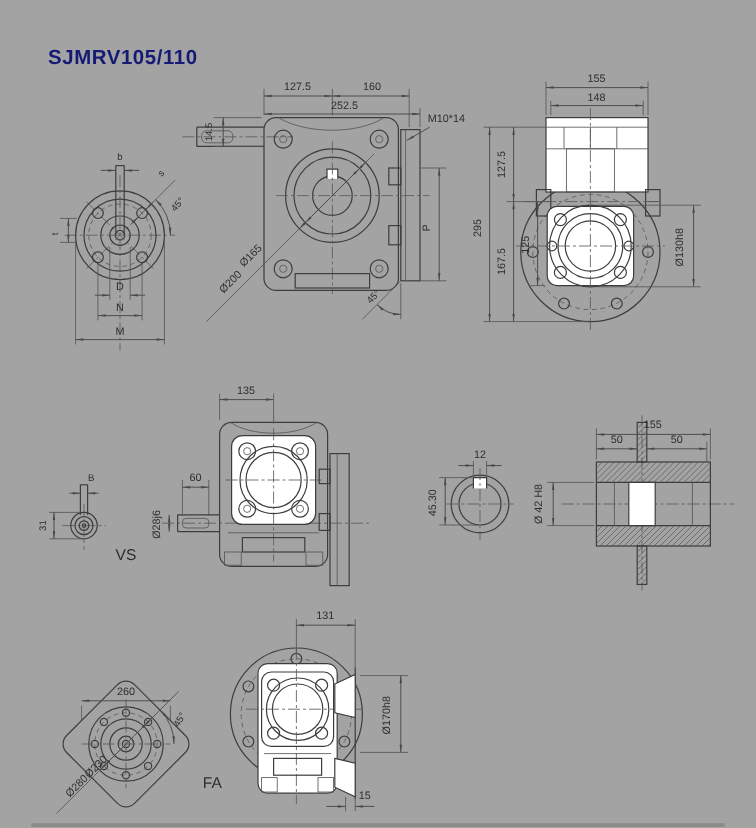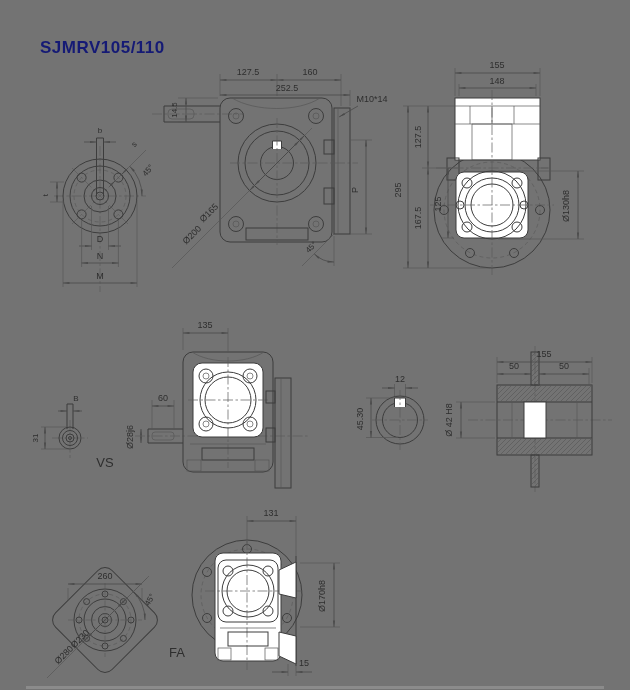--- a/index.html
+++ b/index.html
@@ -1,16 +1,16 @@
 <!DOCTYPE html>
 <html><head>
 <meta charset="utf-8">
 <style>
   html,body{margin:0;padding:0;background:#ffffff;}
-  #page{position:relative;width:630px;height:690px;background:#737373;overflow:hidden;
+  #page{position:relative;width:630px;height:690px;background:#a3a3a3;overflow:hidden;
         font-family:"Liberation Sans",sans-serif;}
   #title{position:absolute;left:40px;top:38px;font-size:17px;font-weight:bold;
          color:#151a75;letter-spacing:.5px;}
   svg{position:absolute;left:0;top:0;}
   .ln{fill:none;stroke:#3d3d3d;stroke-width:1;}
   .lw{fill:#ffffff;stroke:#3d3d3d;stroke-width:1;}
   .thin{fill:none;stroke:#565656;stroke-width:.7;}
   .dim{fill:none;stroke:#4a4a4a;stroke-width:.8;}
   .cl{fill:none;stroke:#5a5a5a;stroke-width:.7;stroke-dasharray:10 2.5 2.5 2.5;}
   .bc{fill:none;stroke:#5a5a5a;stroke-width:.7;stroke-dasharray:4 3;}

